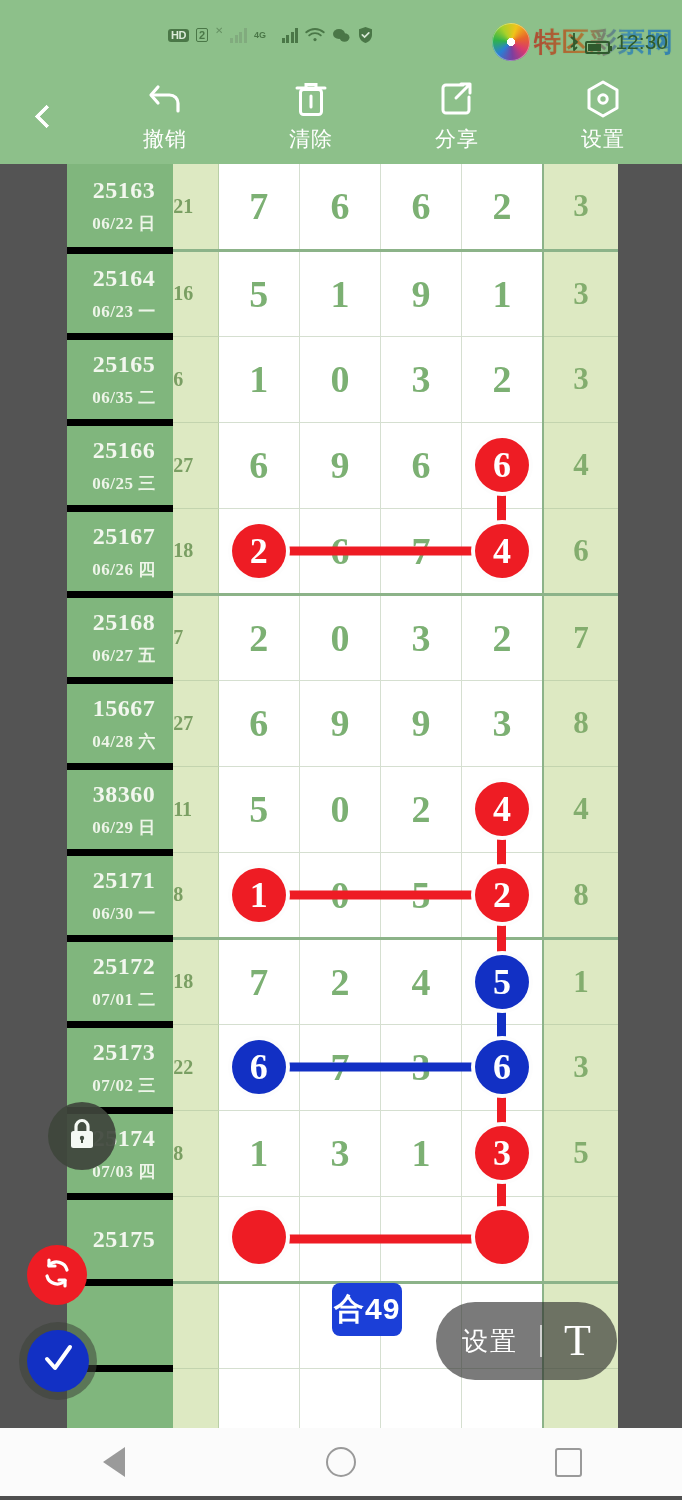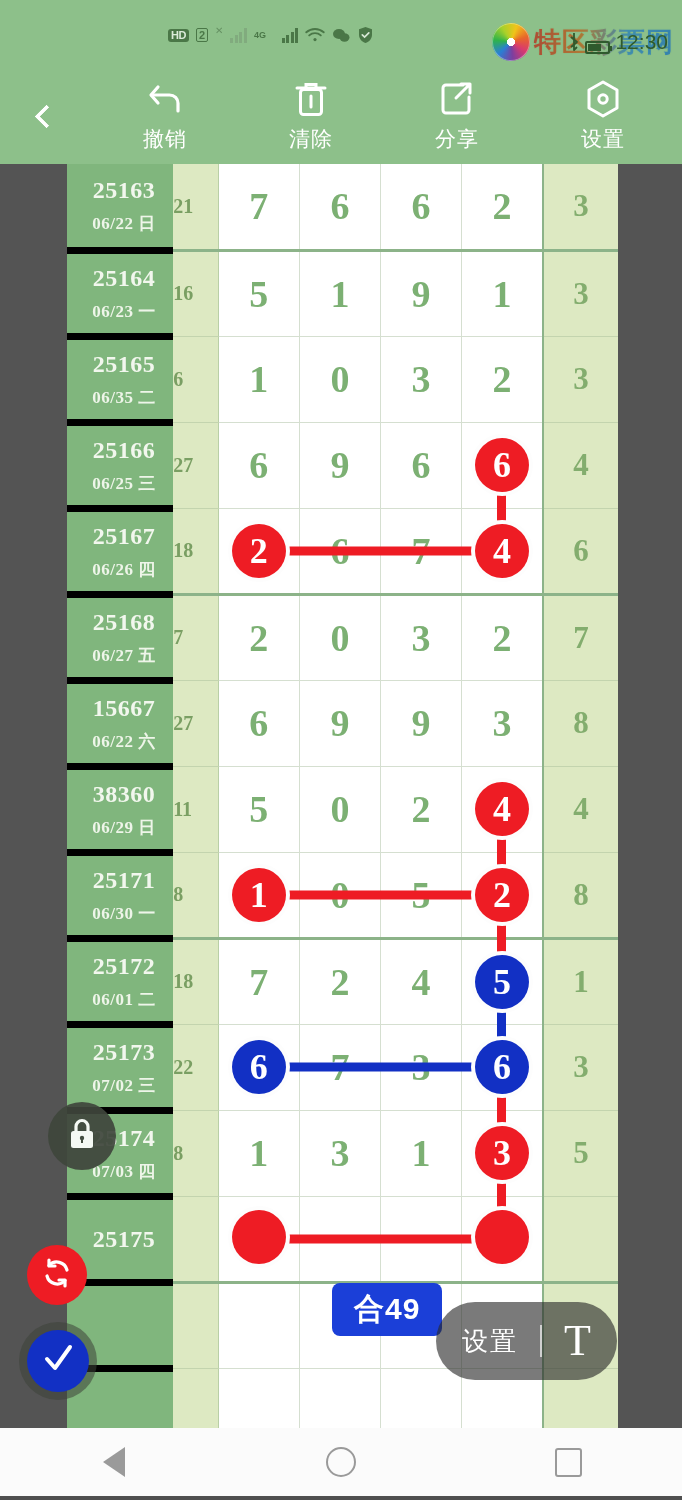--- a/index.html
+++ b/index.html
@@ -133,21 +133,21 @@
          align-items: center; justify-content: center; }
   .fab-lock { left: 48px; top: 1102px; width: 68px; height: 68px;
               background: #3f463c; opacity: .92; }
   .fab-refresh { left: 27px; top: 1245px; width: 60px; height: 60px; background: #ee1c24; }
   .fab-check { left: 27px; top: 1330px; width: 62px; height: 62px; background: #1230c4;
                box-shadow: 0 0 0 8px rgba(60,66,56,.55); }
 
   .he-badge {
     position: absolute; left: 332px; top: 1283px;
     background: #1b3fd8; color: #ffffff; border-radius: 8px;
-    padding: 6px 22px; font-size: 30px; font-weight: bold; letter-spacing: 1px;
+    padding: 6px 2px; font-size: 30px; font-weight: bold; letter-spacing: 1px;
     font-family: "Liberation Sans", sans-serif;
     text-align: right;
   }
   .bottom-pill {
     position: absolute; left: 436px; top: 1302px; height: 78px;
     background: rgba(40,40,40,.62); border-radius: 39px;
     display: flex; align-items: center; padding: 0 26px; gap: 22px;
   }
   .bp-text { color: #ffffff; font-size: 26px; letter-spacing: 2px; }
   .bp-div { width: 2px; height: 32px; background: rgba(255,255,255,.65); }
@@ -348,21 +348,21 @@
             <td class="c-sum">7</td>
             <td class="c-num"><span class="num">2</span></td>
             <td class="c-num"><span class="num">0</span></td>
             <td class="c-num"><span class="num">3</span></td>
             <td class="c-num"><span class="num">2</span></td>
             <td class="c-last">7</td>
           </tr>
           <tr class="r sep-normal">
             <td class="c-issue">
               <span class="issue-no">15667</span>
-              <span class="issue-date">06/22 六</span>
+              <span class="issue-date">04/28 六</span>
             </td>
             <td class="c-sum">27</td>
             <td class="c-num"><span class="num">6</span></td>
             <td class="c-num"><span class="num">9</span></td>
             <td class="c-num"><span class="num">9</span></td>
             <td class="c-num"><span class="num">3</span></td>
             <td class="c-last">8</td>
           </tr>
           <tr class="r sep-normal">
             <td class="c-issue">
@@ -384,21 +384,21 @@
             <td class="c-sum">8</td>
             <td class="c-num"><span class="marker red">1</span></td>
             <td class="c-num"><span class="num">0</span></td>
             <td class="c-num"><span class="num">5</span></td>
             <td class="c-num"><span class="marker red">2</span></td>
             <td class="c-last">8</td>
           </tr>
           <tr class="r sep-normal">
             <td class="c-issue">
               <span class="issue-no">25172</span>
-              <span class="issue-date">06/01 二</span>
+              <span class="issue-date">07/01 二</span>
             </td>
             <td class="c-sum">18</td>
             <td class="c-num"><span class="num">7</span></td>
             <td class="c-num"><span class="num">2</span></td>
             <td class="c-num"><span class="num">4</span></td>
             <td class="c-num"><span class="marker blue">5</span></td>
             <td class="c-last">1</td>
           </tr>
           <tr class="r sep-normal">
             <td class="c-issue">

